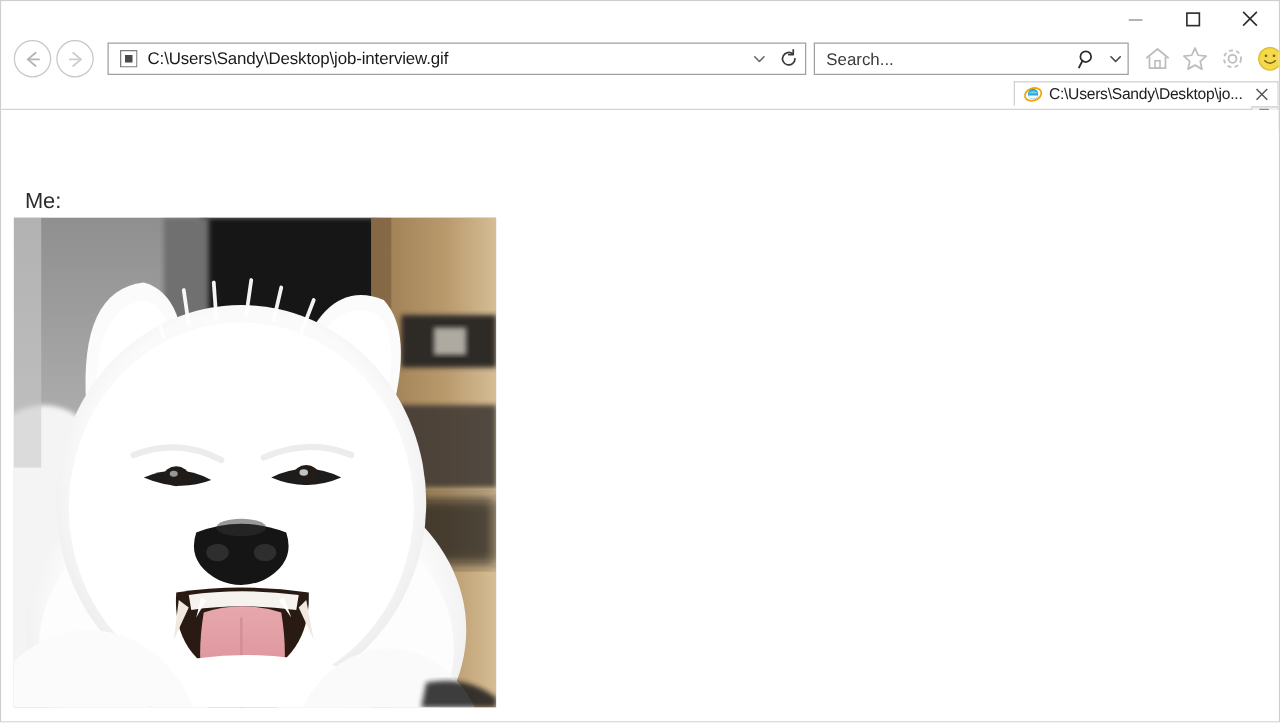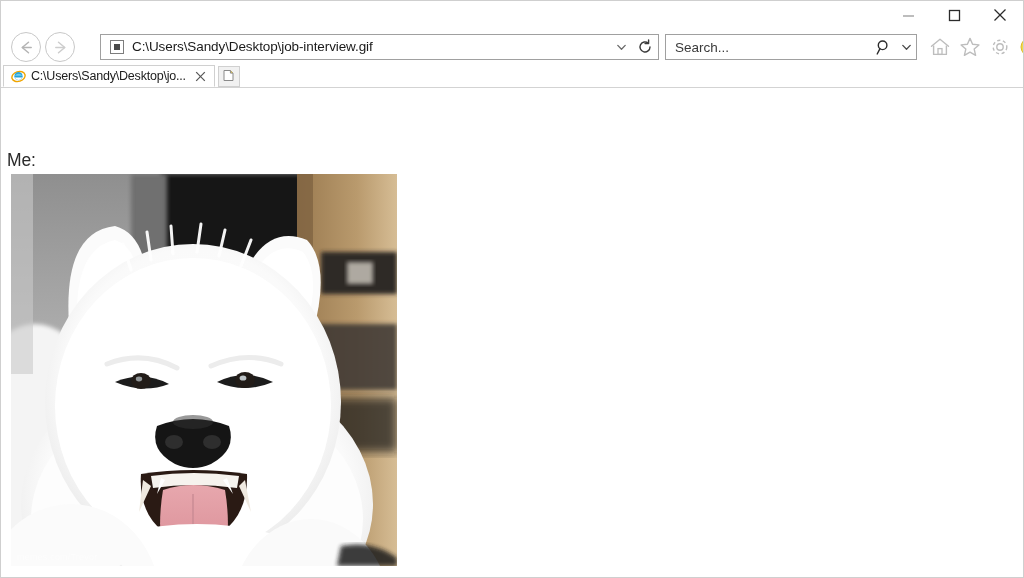--- a/index.html
+++ b/index.html
@@ -73,21 +73,21 @@
     flex: 0 0 auto;
     box-sizing: border-box;
   }
   .navbtn.back { margin-left: 6px; }
   .navbtn svg { display:block; }
 
   .addressbar {
     flex: 0 0 auto;
     width: 559px;
     height: 26px;
-    margin-left: 21px;
+    margin-left: 7px;
     border: 1px solid #a0a0a0;
     background: #ffffff;
     display: flex;
     align-items: center;
     box-sizing: border-box;
   }
   .addr-favicon {
     width: 16px;
     height: 16px;
     margin: 0 7px 0 8px;
@@ -170,20 +170,21 @@
   
   .tabstrip {
     position: relative;
     height: 23px;
     background: #ffffff;
     display: flex;
     align-items: flex-end;
     padding-left: 2px;
     box-sizing: border-box;
     border-bottom: 1px solid #d3d3d3;
+    flex-direction: column;
   }
   .tab {
     display: flex;
     align-items: center;
     height: 22px;
     padding: 0 4px 0 6px;
     background: #ffffff;
     border: 1px solid #d0d0d0;
     border-bottom: 1px solid #ffffff;
     box-sizing: border-box;
@@ -233,21 +234,21 @@
     font-family: "Liberation Sans", sans-serif;
     letter-spacing: -0.1px;
   }
   .line1 {
     position: absolute;
     left: 19px;
     top: 18px;
   }
   .line2 {
     position: absolute;
-    left: 6px;
+    left: 19px;
     top: 62px;
   }
 
   
   .gifwrap {
     position: absolute;
     left: 10px;
     top: 86px;
     width: 386px;
     height: 392px;

